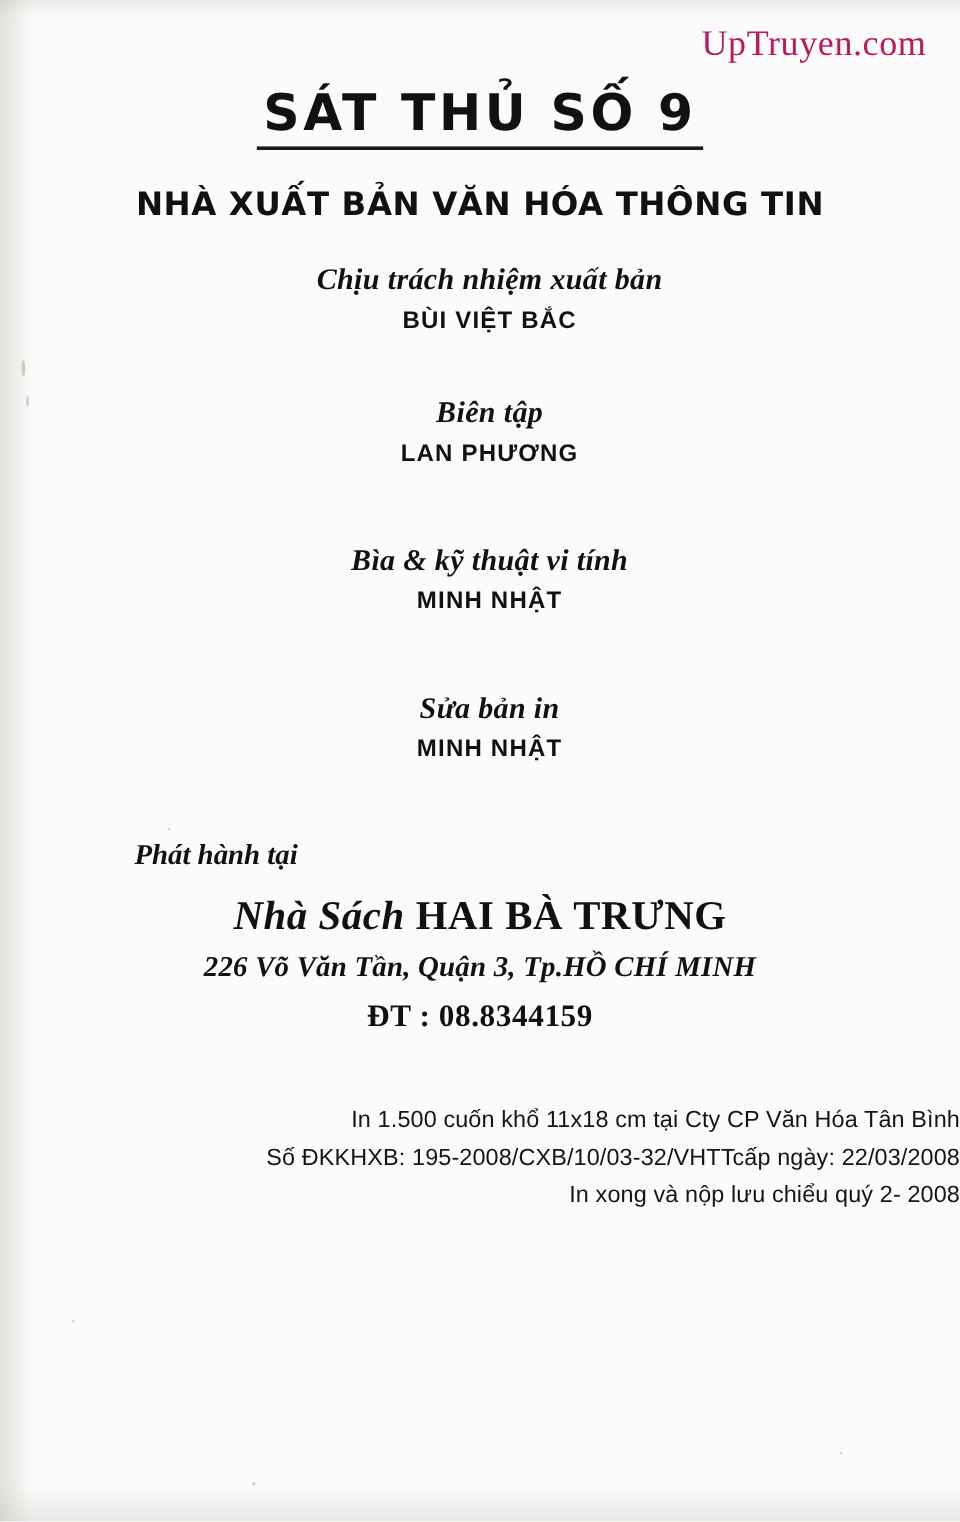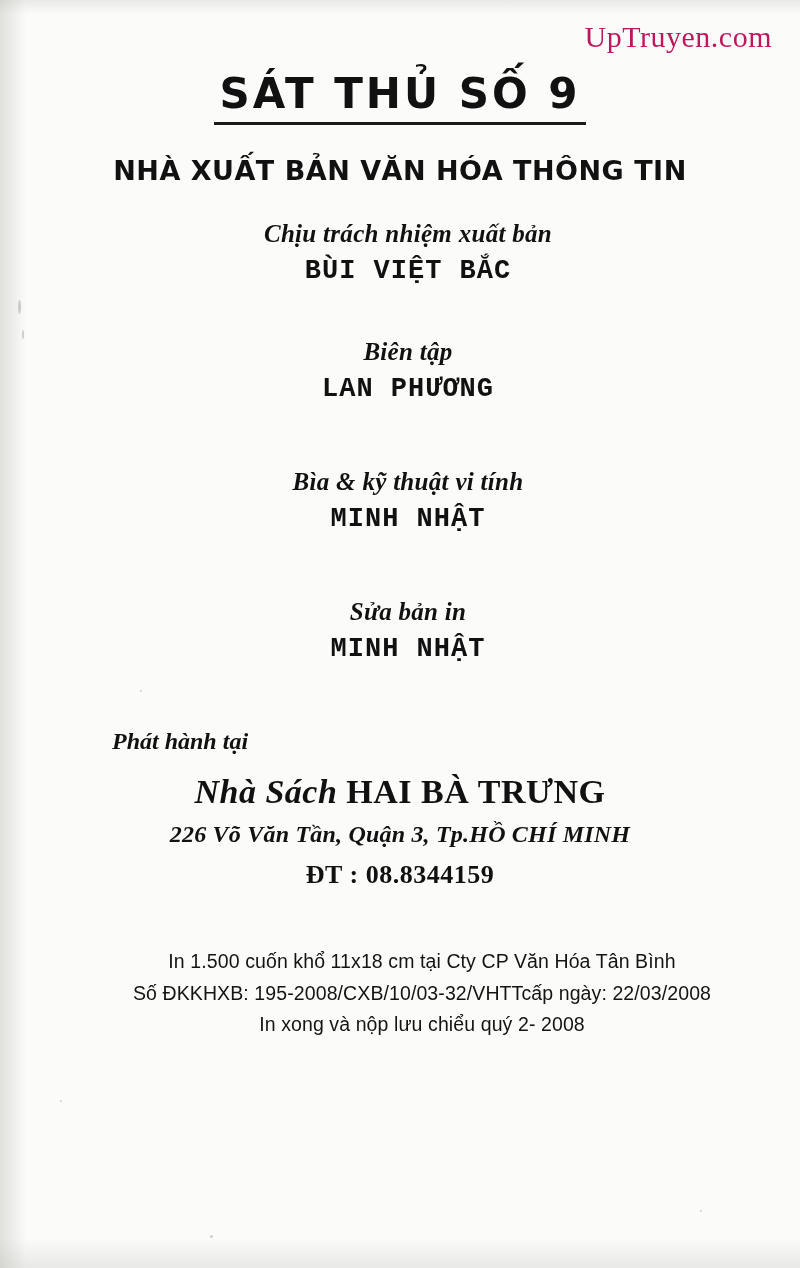--- a/index.html
+++ b/index.html
@@ -101,23 +101,23 @@
   }
   .role {
     font-family: "Liberation Serif", serif;
     font-style: italic;
     font-weight: bold;
     font-size: 25px;
     margin: 0 0 8px 0;
     letter-spacing: 0.3px;
   }
   .person {
-    font-family: Liberation Mono, monospace;
-    font-weight: bold;
-    font-size: 27px;
+    font-family: Liberation Sans, sans-serif;
+    font-weight: bold;
+    font-size: 20px;
     letter-spacing: 1px;
     margin: 0;
   }
 
   .gap-lg { height: 30px; }
   .gap-md { height: 18px; }
 
   .distrib-label {
     font-family: "Liberation Serif", serif;
     font-style: italic;
@@ -147,23 +147,22 @@
   .store-phone {
     font-family: "Liberation Serif", serif;
     font-weight: bold;
     font-size: 26px;
     margin: 0;
     letter-spacing: 0.5px;
   }
 
   .colophon {
     margin-top: 56px;
-    text-align: center;
+    text-align: right;
     padding-left: 84px;
-    padding-right: 40px;
   }
   .colophon div {
     font-family: "Liberation Sans", sans-serif;
     font-size: 19.5px;
     line-height: 1.62;
     letter-spacing: 0.1px;
     color: #141414;
   }
 </style>
 </head>

